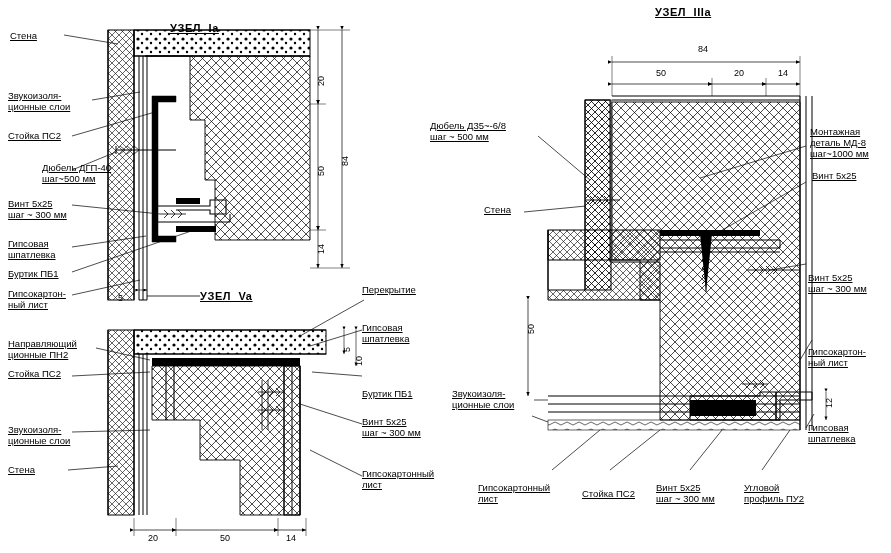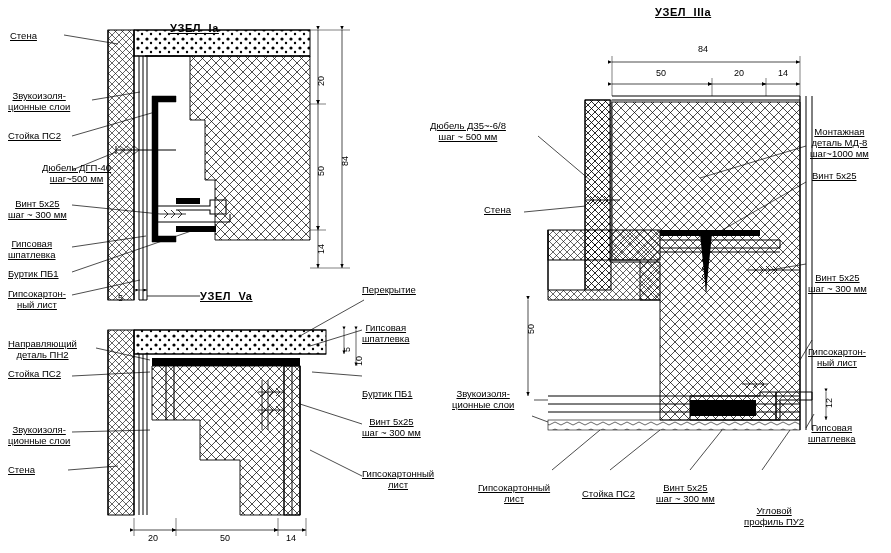--- a/index.html
+++ b/index.html
@@ -20,21 +20,20 @@
   .lbl {
     position: absolute;
     font-size: 9.5px;
     line-height: 11px;
     color: #000;
     white-space: pre;
     font-family: "Liberation Sans", sans-serif;
   }
   .lbl.u {
     text-decoration: underline;
-    text-align: center;
   }
   .ttl {
     position: absolute;
     font-size: 11px;
     font-weight: bold;
     letter-spacing: 0.6px;
     color: #000;
     white-space: pre;
     text-decoration: underline;
     font-family: "Liberation Sans", sans-serif;
@@ -304,21 +303,21 @@
   <div class="lbl u" style="left:8px;  top:288px;">Гипсокартон-
 ный лист</div>
 
   <div class="dim v" style="left:316px; top:86px;">20</div>
   <div class="dim v" style="left:316px; top:176px;">50</div>
   <div class="dim v" style="left:340px; top:166px;">84</div>
   <div class="dim v" style="left:316px; top:254px;">14</div>
   <div class="dim" style="left:118px; top:293px;">5</div>
 
   <div class="lbl u" style="left:8px;  top:338px;">Направляющий
-деталь ПН2</div>
+ционные ПН2</div>
   <div class="lbl u" style="left:8px;  top:368px;">Стойка ПС2</div>
   <div class="lbl u" style="left:8px;  top:424px;">Звукоизоля-
 ционные слои</div>
   <div class="lbl u" style="left:8px;  top:464px;">Стена</div>
   <div class="lbl u" style="left:362px; top:284px;">Перекрытие</div>
   <div class="lbl u" style="left:362px; top:322px;">Гипсовая
 шпатлевка</div>
   <div class="lbl u" style="left:362px; top:388px;">Буртик ПБ1</div>
   <div class="lbl u" style="left:362px; top:416px;">Винт 5х25
 шаг ~ 300 мм</div>
@@ -344,21 +343,21 @@
 ный лист</div>
   <div class="lbl u" style="left:808px; top:422px;">Гипсовая
 шпатлевка</div>
   <div class="lbl u" style="left:452px; top:388px;">Звукоизоля-
 ционные слои</div>
   <div class="lbl u" style="left:478px; top:482px;">Гипсокартонный
 лист</div>
   <div class="lbl u" style="left:582px; top:488px;">Стойка ПС2</div>
   <div class="lbl u" style="left:656px; top:482px;">Винт 5х25
 шаг ~ 300 мм</div>
-  <div class="lbl u" style="left:744px; top:482px;margin-top:23px;">Угловой
+  <div class="lbl u" style="left:744px; top:482px;">Угловой
 профиль ПУ2</div>
 
   <div class="dim" style="left:698px; top:44px;">84</div>
   <div class="dim" style="left:656px; top:68px;">50</div>
   <div class="dim" style="left:734px; top:68px;">20</div>
   <div class="dim" style="left:778px; top:68px;">14</div>
   <div class="dim v" style="left:526px; top:334px;">50</div>
   <div class="dim v" style="left:824px; top:408px;">12</div>
 
 </div>

